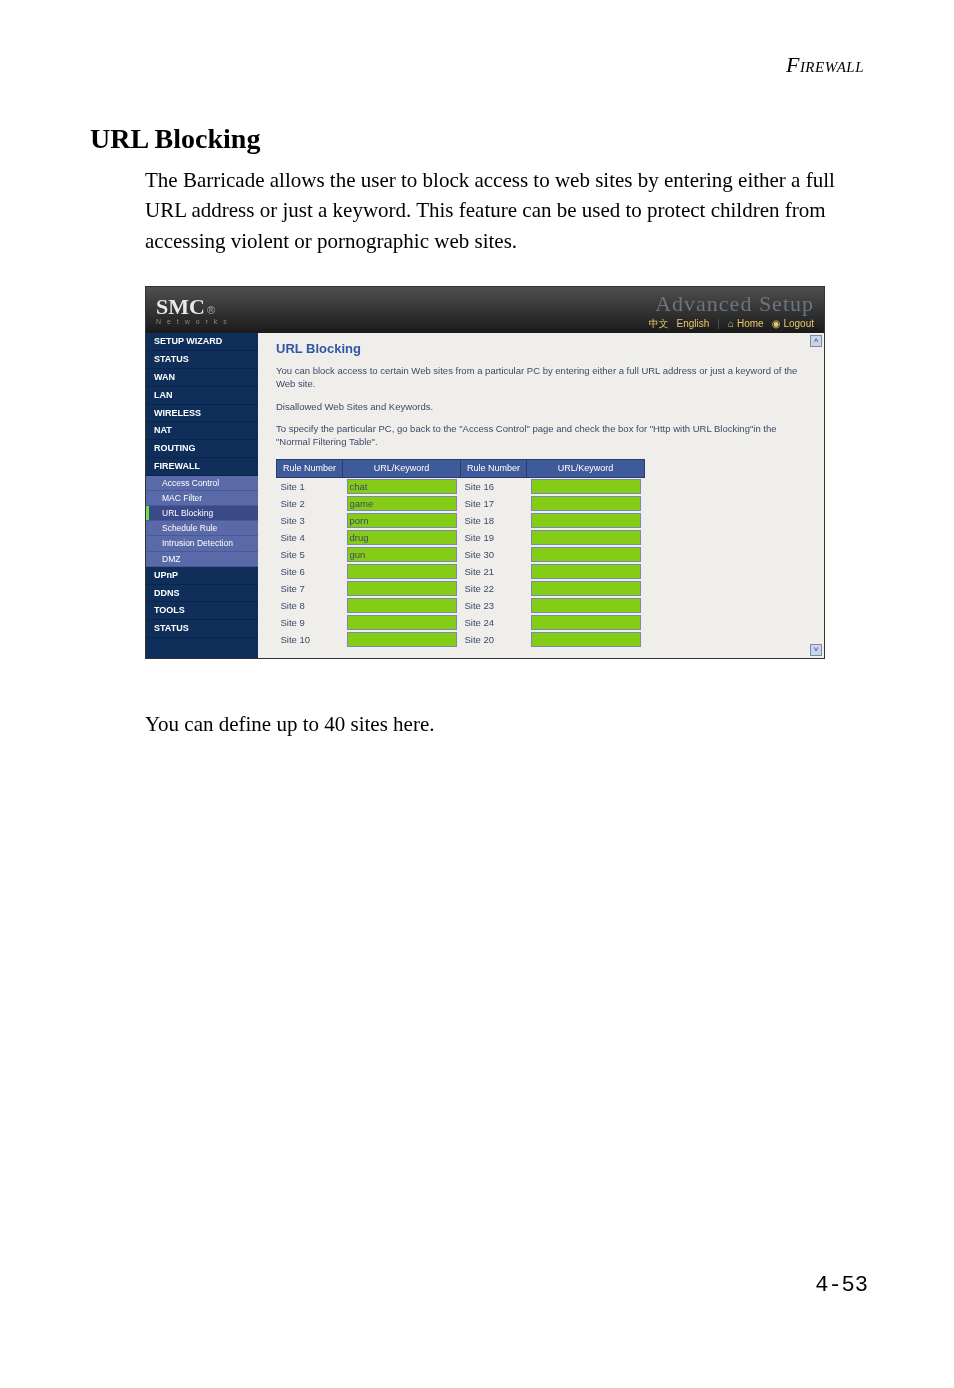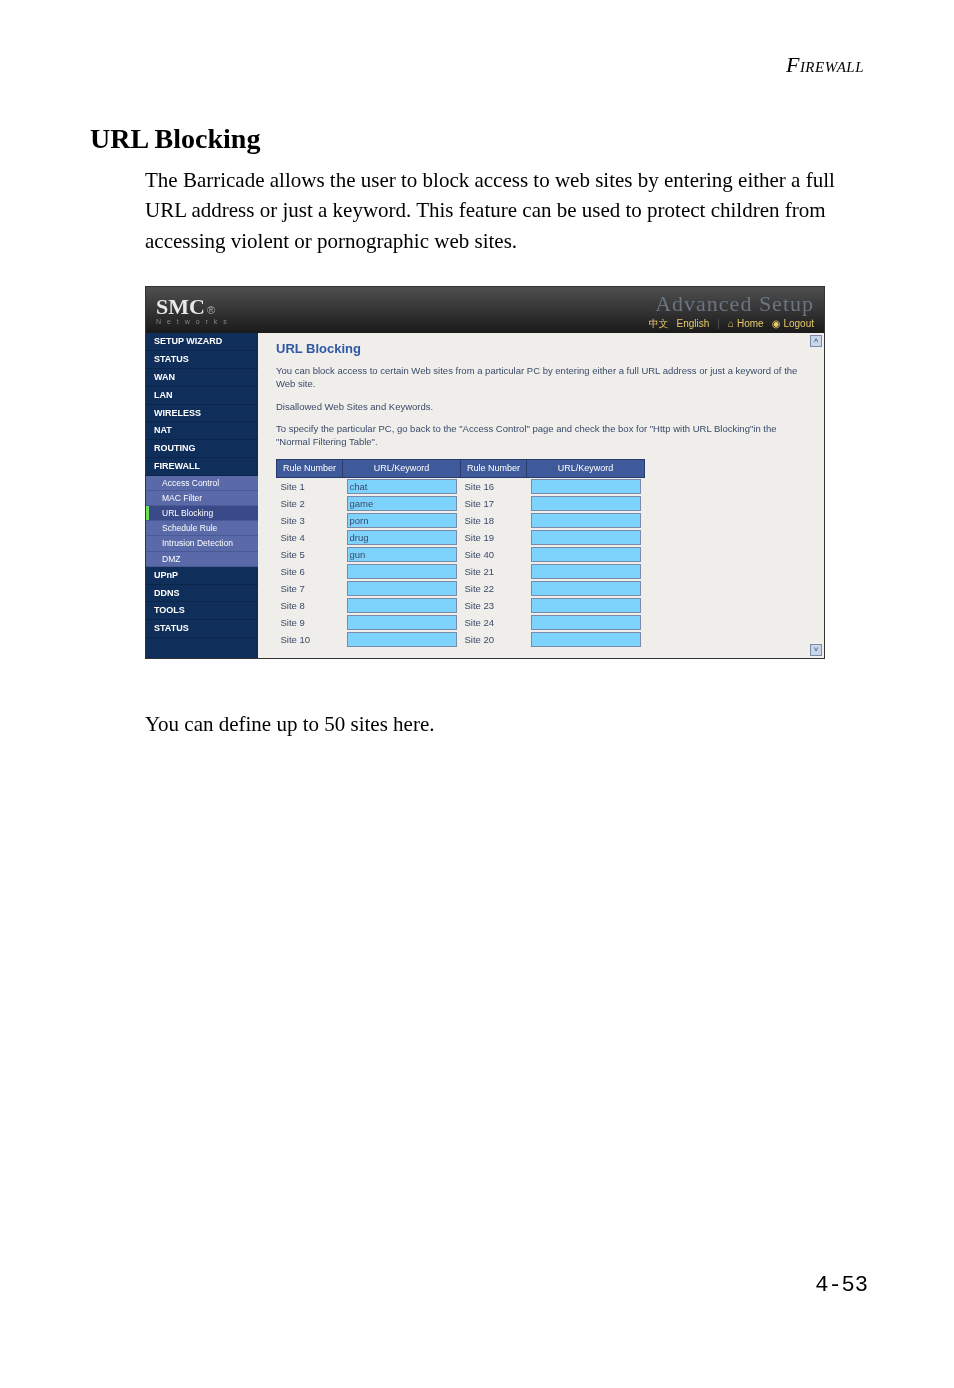--- a/index.html
+++ b/index.html
@@ -196,21 +196,21 @@
     padding: 1px 4px;
     color: #3b4a6a;
     vertical-align: middle;
   }
   .url-table td.rn { white-space: nowrap; padding-right: 6px;}
   .url-input {
     width: 110px;
     height: 15px;
     font-size: 9.5px;
     border: 1px solid #7a8aaa;
-    background: #7dd3fc;
+    background: #84cc16;
     padding: 0 2px;
     color: #3b4a6a;
   }
 </style>
 </head>
 <body>
 
 <div class="page">
   <div class="running-head">Firewall</div>
 
@@ -302,21 +302,21 @@
               </tr>
               <tr>
                 <td class="rn">Site 4</td>
                 <td><input class="url-input" value="drug" style=""></td>
                 <td class="rn">Site 19</td>
                 <td><input class="url-input" style=""></td>
               </tr>
               <tr>
                 <td class="rn">Site 5</td>
                 <td><input class="url-input" value="gun" style=""></td>
-                <td class="rn">Site 40</td>
+                <td class="rn">Site 30</td>
                 <td><input class="url-input" style=""></td>
               </tr>
               <tr>
                 <td class="rn">Site 6</td>
                 <td><input class="url-input" style=""></td>
                 <td class="rn">Site 21</td>
                 <td><input class="url-input" style=""></td>
               </tr>
               <tr>
                 <td class="rn">Site 7</td>
@@ -341,16 +341,16 @@
                 <td><input class="url-input" style=""></td>
                 <td class="rn">Site 20</td>
                 <td><input class="url-input" style=""></td>
               </tr>
             </tbody>
         </table>
       </div>
     </div>
   </div>
 
-  <div class="body-text after">You can define up to 50 sites here.</div>
+  <div class="body-text after">You can define up to 40 sites here.</div>
 
   <div class="page-num">4-53</div>
 </div>
 
 </body></html>

